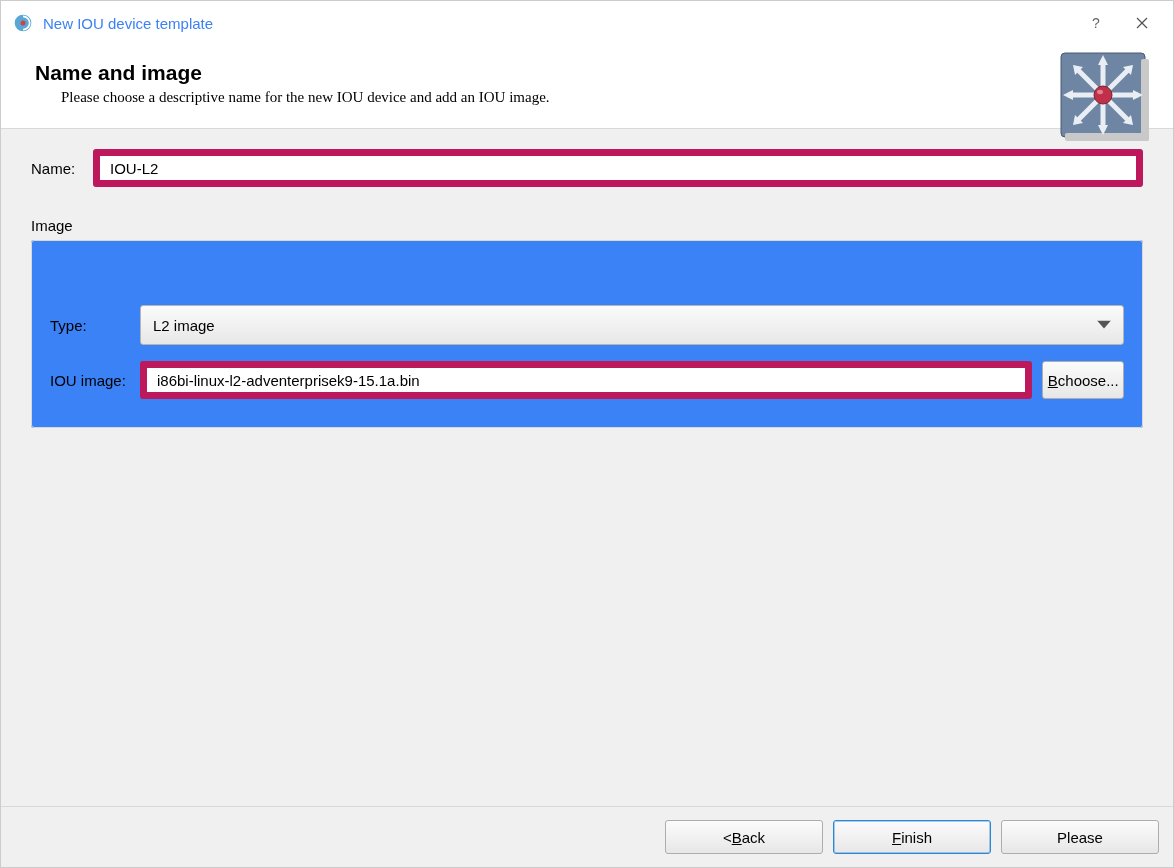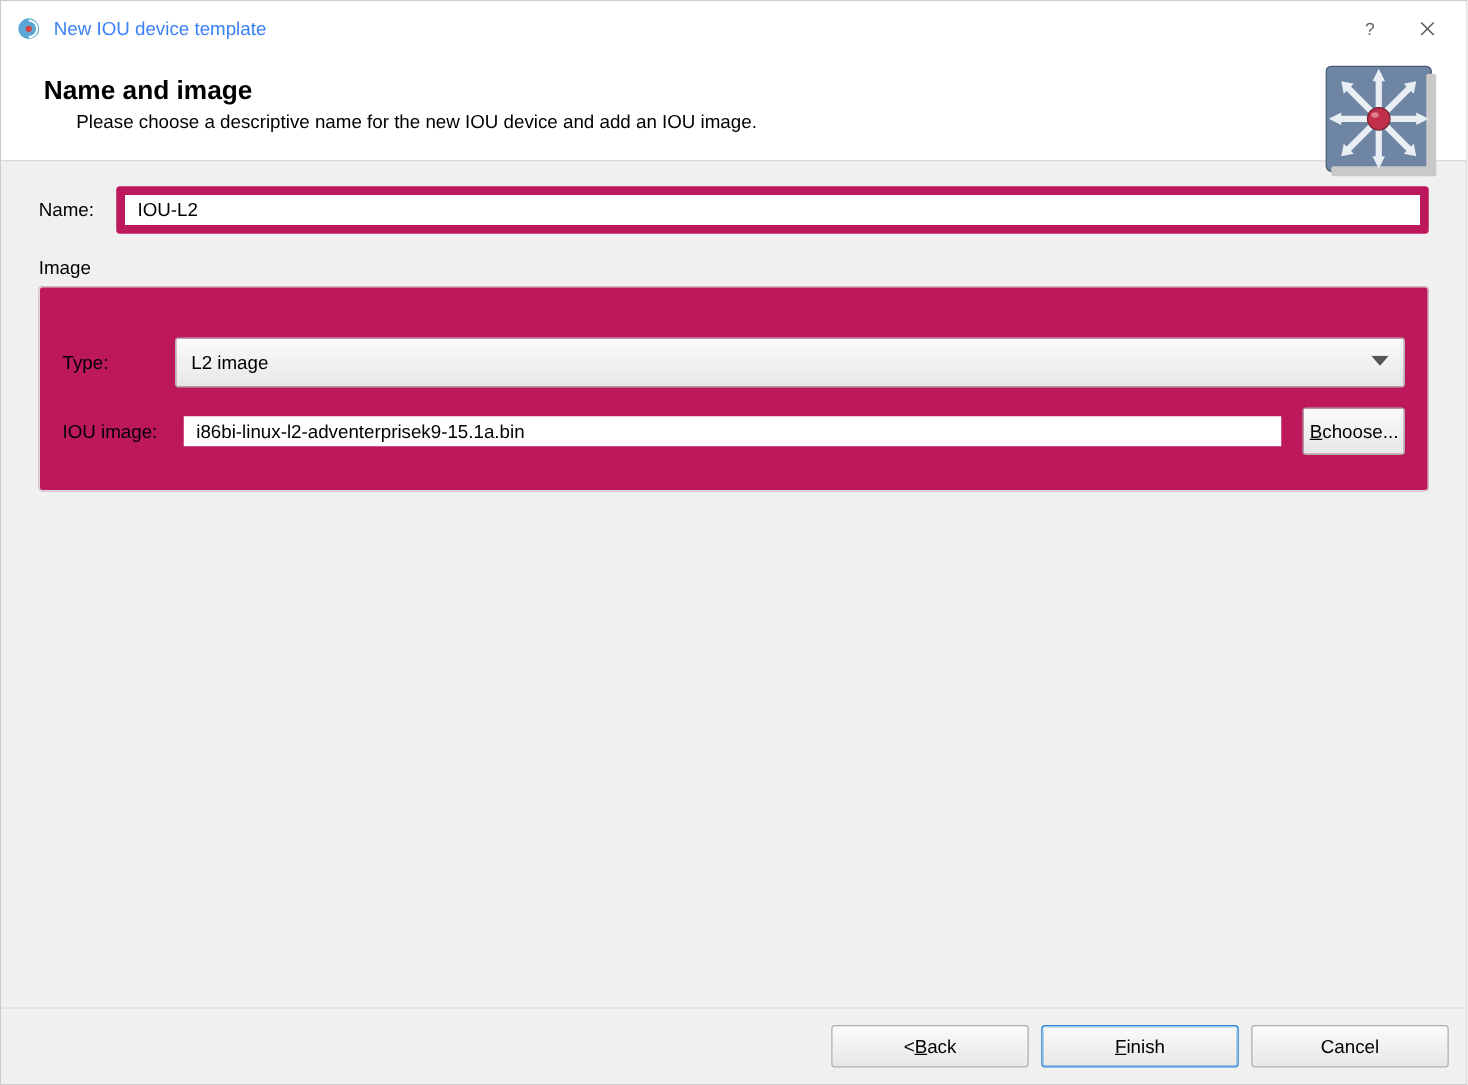--- a/index.html
+++ b/index.html
@@ -11,39 +11,39 @@
   .titlebar .app-icon { width: 20px; height: 20px; margin-right: 10px; display: flex; align-items: center; justify-content: center; }
   .titlebar .title { color: #3b82f6; font-size: 15px; flex: 0 0 auto; }
   .titlebar .spacer { flex: 1; }
   .titlebar .tbtn { width: 46px; height: 40px; display: flex; align-items: center; justify-content: center; color: #555; }
   .titlebar .tbtn svg { width: 12px; height: 12px; }
 
   
   .header { background: #fff; padding: 16px 24px 22px 34px; display: flex; align-items: flex-start; position: relative; }
   .header .htext { flex: 1; }
   .header .htitle { font-weight: 700; font-size: 21px; }
-  .header .hdesc { margin-left: 26px; margin-top: 4px; font-size: 15px; color: #000; }
+  .header .hdesc { margin-left: 26px; margin-top: 4px; font-size: 15px; color: #000; font-family: Liberation Serif, serif; }
   .header .hicon { width: 96px; height: 96px; position: absolute; right: 20px; top: 4px; }
 
   
   .form-area { flex: 1; background: #f0f0f0; border-top: 1px solid #d9d9d9; border-bottom: 1px solid #d9d9d9; padding: 20px 30px 20px 30px; }
-  .row { display: flex; align-items: center; margin-bottom: 19px; }
+  .row { display: flex; align-items: center; margin-bottom: 30px; }
   .row .lbl { width: 62px; font-size: 15px; }
   .row .field { flex: 1; }
 
   input.text {
     width: 100%; height: 38px; padding: 0 10px; font-size: 15px;
     border: 7px solid #be185d; border-radius: 3px; background: #fff;
   }
 
   .group-label { font-size: 15px; margin-bottom: 6px; }
   fieldset.image-group {
     border: 1px solid #d8d8d8; border-radius: 3px;
-    padding: 40px 18px 28px 18px;
-    background: #be185d;
+    padding: 64px 18px 28px 18px;
+    background: #3b82f6;
   }
   .grow { display: flex; align-items: center; margin-bottom: 16px; }
   .grow:last-child { margin-bottom: 0; }
   .grow .glbl { width: 90px; font-size: 15px; }
   .grow .gfield { flex: 1; display: flex; gap: 10px; justify-content: flex-end; }
 
   .select {
     flex: 1; height: 40px; border: 1px solid #b5b5b5; border-radius: 3px;
     background: linear-gradient(#fbfbfb, #e7e7e7);
     display: flex; align-items: center; padding: 0 12px; position: relative;
@@ -180,17 +180,17 @@
       <span>&lt; </span>
         <span class="ul">B</span>
         <span>ack</span>
     </div>
     <div class="btn default">
       <span></span>
         <span class="ul">F</span>
         <span>inish</span>
     </div>
     <div class="btn">
-      <span>Cancel</span>
+      <span>Please</span>
     </div>
   </div>
 
 </div>
 
 </body></html>

